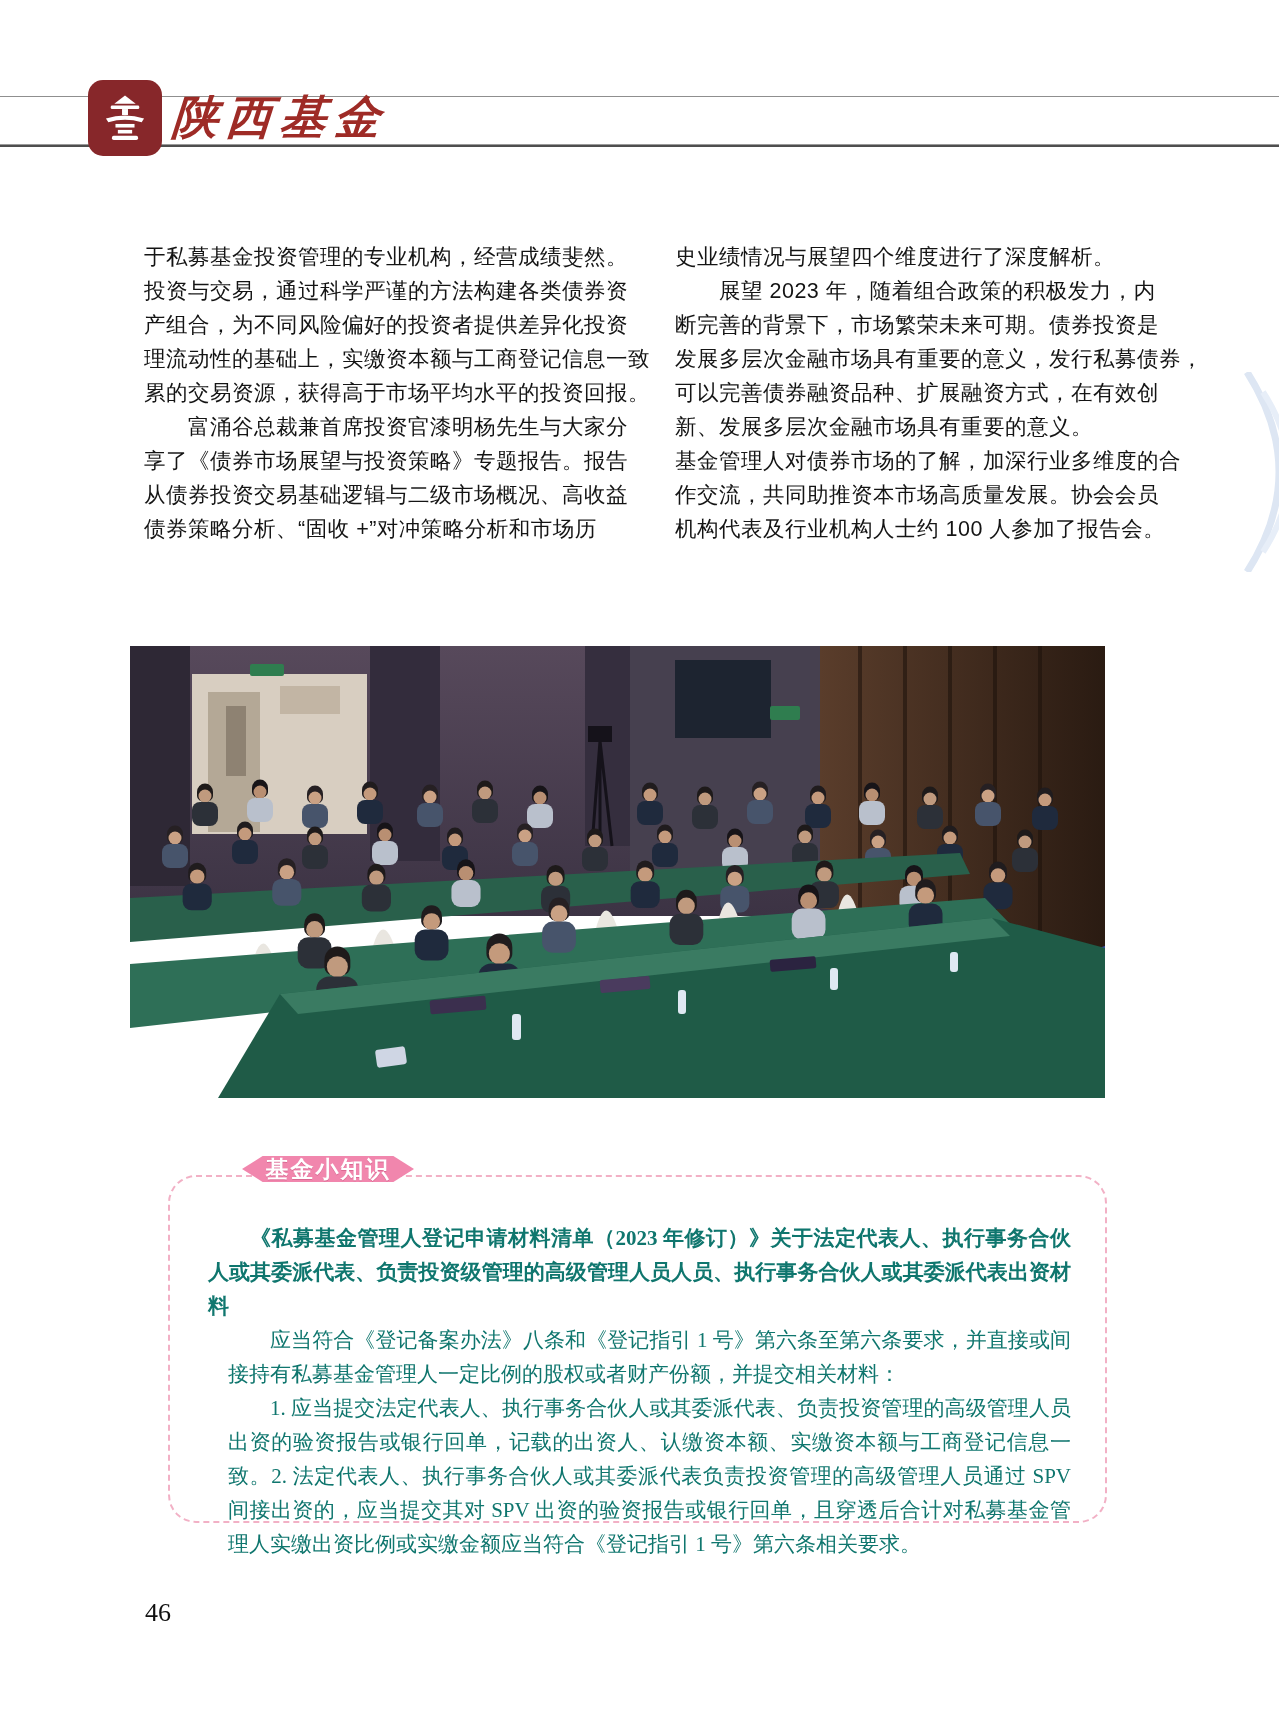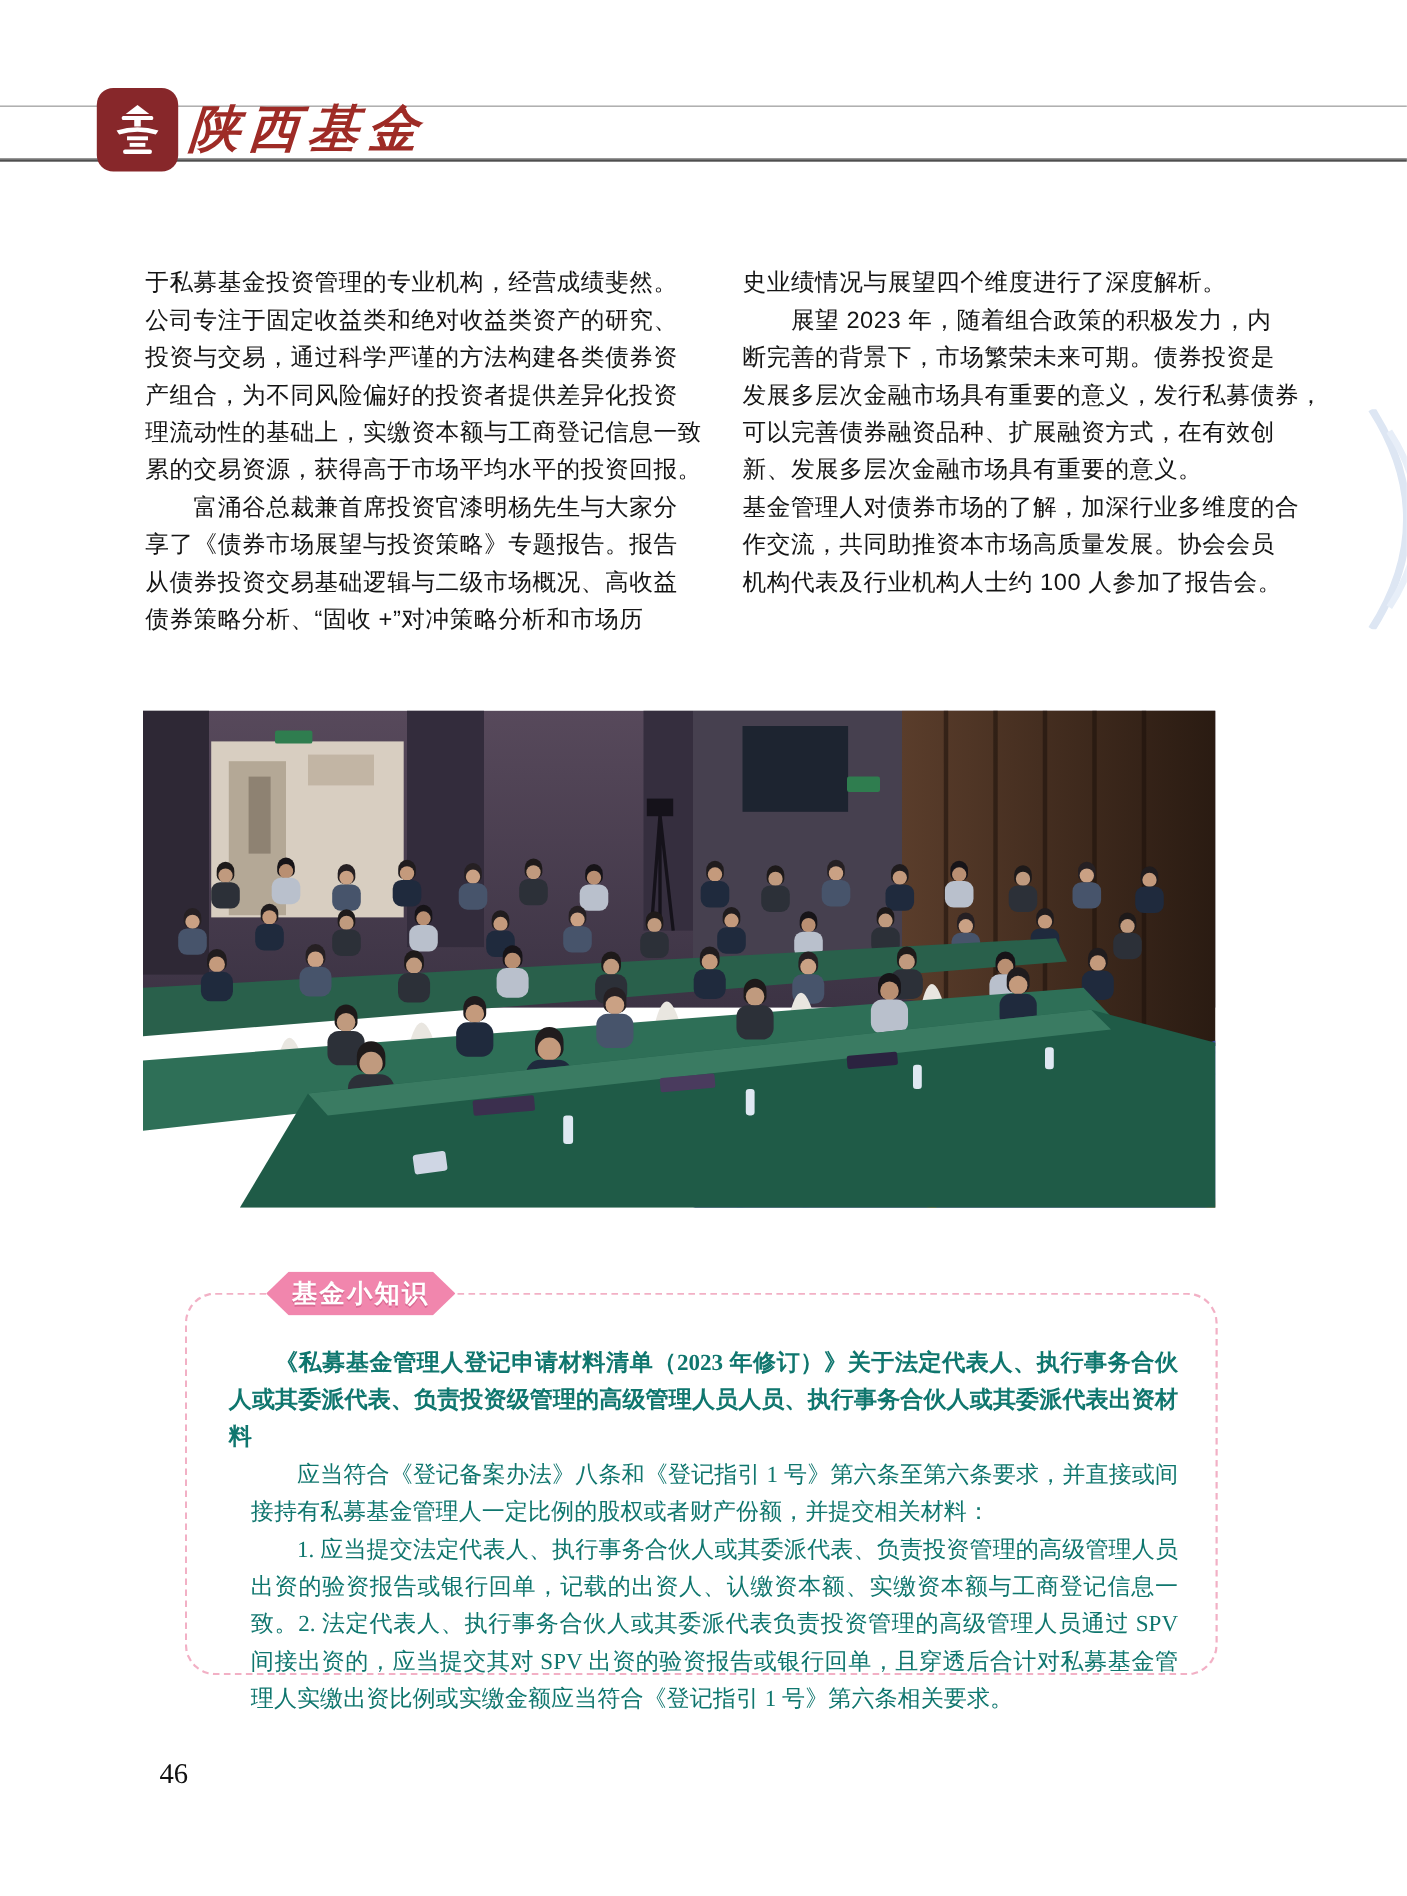--- a/index.html
+++ b/index.html
@@ -16,21 +16,21 @@
     display:flex;align-items:center;justify-content:center;
   }
   .brand{
     position:absolute;left:172px;top:92px;z-index:3;
     font-family:"Liberation Serif", serif;font-style:italic;font-weight:bold;
     font-size:46px;color:#9e2b26;letter-spacing:8px;line-height:52px;
     transform:skewX(-4deg);
   }
   
   .col{position:absolute;top:240px;width:452px;}
-  .col-left{left:132px;}
+  .col-left{left:144px;}
   .col-right{left:675px;}
   .col-line{
     height:34px;line-height:34px;font-size:21.5px;white-space:nowrap;
     letter-spacing:0.5px;color:#141414;
   }
   
   .photo{position:absolute;left:130px;top:646px;width:975px;height:452px;}
   .photo svg{display:block;}
   
   .tipbox{
@@ -39,21 +39,21 @@
     background:#ffffff;
   }
   .tipbox-inner{
     position:absolute;left:38px;right:34px;top:44px;
     font-family:"Liberation Serif", serif;
     font-size:21px;line-height:34px;color:#0f766e;text-align:justify;
   }
   .tip-title{font-weight:bold;text-indent:2em;}
   .tip-para{text-indent:2em;margin-left:20px;}
   .tip-badge{
-    position:absolute;left:72px;top:-21px;width:172px;height:40px;
+    position:absolute;left:72px;top:-21px;width:172px;height:26px;
     background:#f186ad;color:#ffffff;font-weight:bold;font-size:23px;
     display:flex;align-items:center;justify-content:center;letter-spacing:2px;
     clip-path:polygon(0 50%, 12% 0, 88% 0, 100% 50%, 88% 100%, 12% 100%);
     text-shadow:0 1px 0 #d96a93;
   }
   
   .page-number{
     position:absolute;left:145px;top:1598px;
     font-family:"Liberation Serif", serif;font-size:26px;color:#111;text-align:right;
   }
@@ -73,21 +73,20 @@
     <path d="M4 21.5 q16 -5 32 0 l-2 3 q-14 -4 -28 0 Z" fill="#fff"></path>
     <rect x="12" y="26" width="16" height="3" fill="#fff"></rect>
     <rect x="14" y="31" width="12" height="3" fill="#fff"></rect>
     <rect x="9" y="36" width="22" height="3.5" rx="1.5" fill="#fff"></rect>
   </svg>
 </div>
 <div class="brand">陕西基金</div>
 
 <div class="col col-left">
   <div class="col-line">于私募基金投资管理的专业机构，经营成绩斐然。</div>
-  <div class="col-line">公司专注于固定收益类和绝对收益类资产的研究、</div>
   <div class="col-line">投资与交易，通过科学严谨的方法构建各类债券资</div>
   <div class="col-line">产组合，为不同风险偏好的投资者提供差异化投资</div>
   <div class="col-line">理流动性的基础上，实缴资本额与工商登记信息一致</div>
   <div class="col-line">累的交易资源，获得高于市场平均水平的投资回报。</div>
   <div class="col-line">　　富涌谷总裁兼首席投资官漆明杨先生与大家分</div>
   <div class="col-line">享了《债券市场展望与投资策略》专题报告。报告</div>
   <div class="col-line">从债券投资交易基础逻辑与二级市场概况、高收益</div>
   <div class="col-line">债券策略分析、“固收 +”对冲策略分析和市场历</div>
 </div>
 

